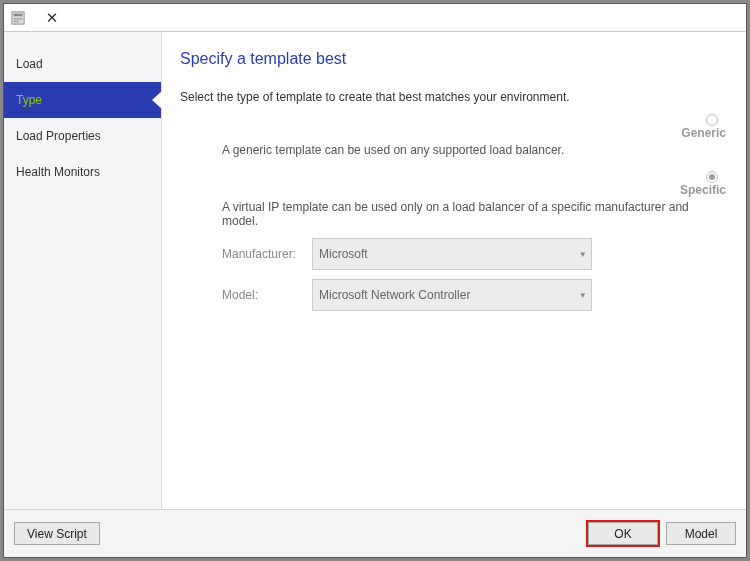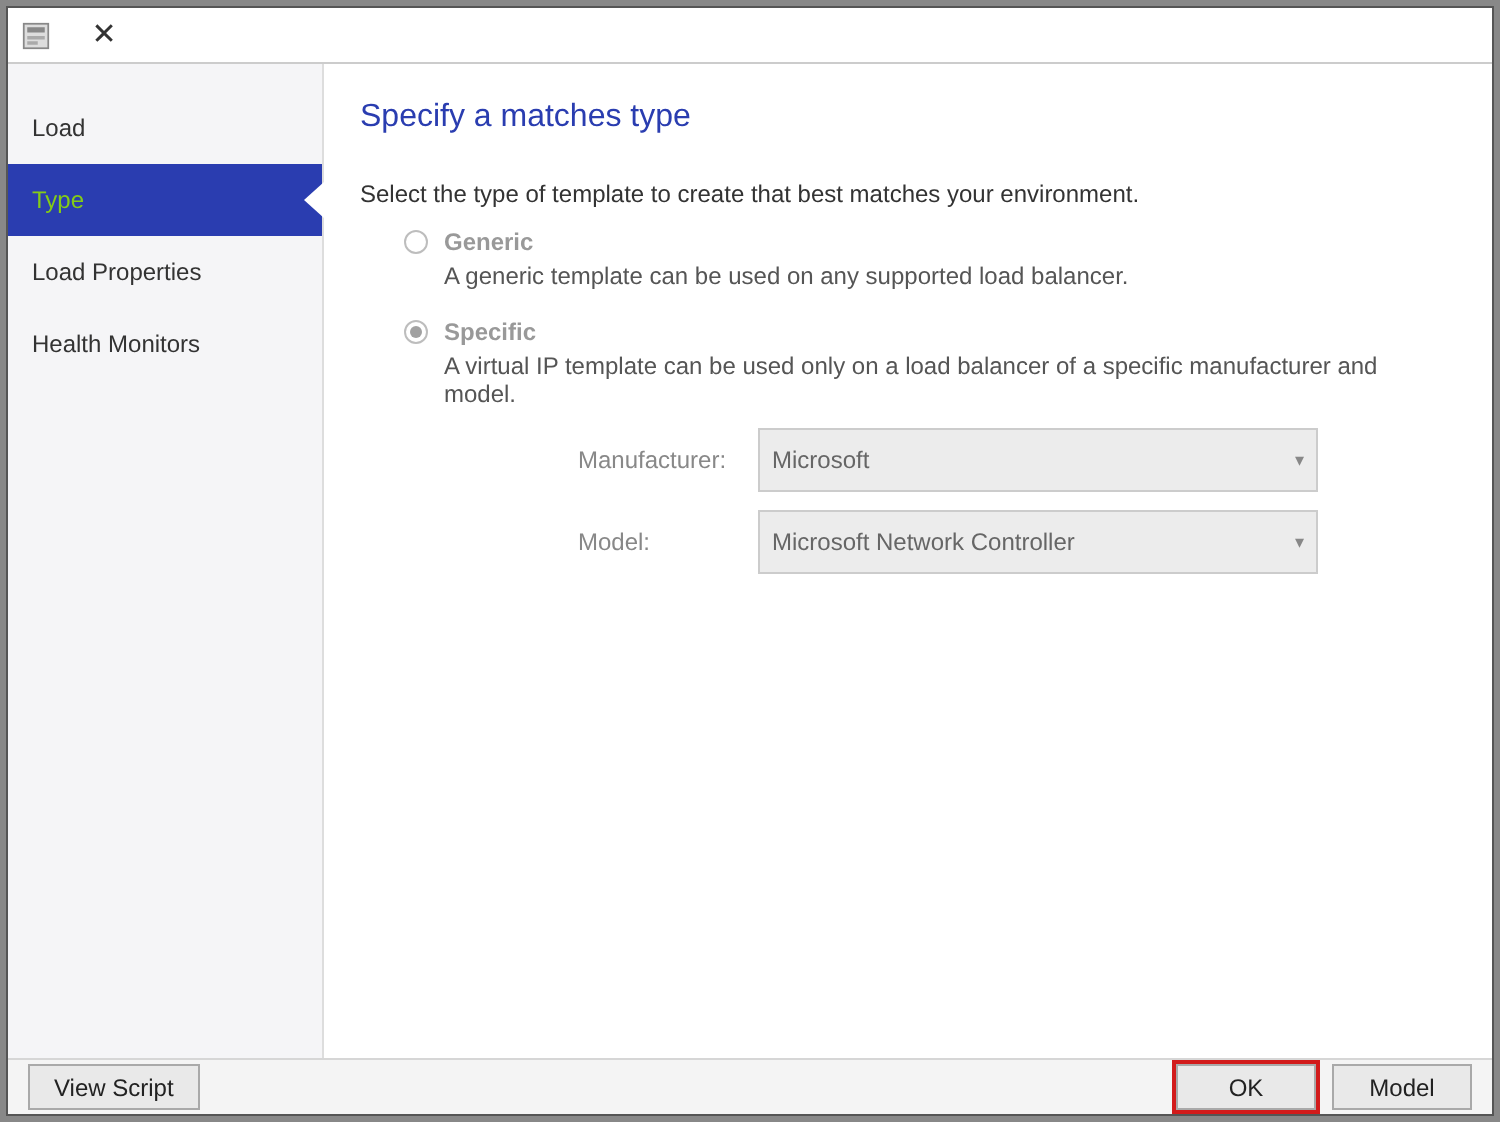--- a/index.html
+++ b/index.html
@@ -96,22 +96,23 @@
       margin-bottom: 10px;
     }
     .option-group {
       padding-left: 22px;
     }
     .option {
       margin-bottom: 14px;
     }
     .option-row {
       display: flex;
-      align-items: center;
+      align-items: flex-end;
       margin-bottom: 3px;
+      flex-direction: column;
     }
     .radio {
       width: 12px; height: 12px;
       border-radius: 50%;
       border: 1px solid #888;
       margin-right: 8px;
       position: relative;
       background: #fff;
     }
     .radio.disabled { opacity: 0.55; }
@@ -131,21 +132,20 @@
     .option-desc {
       margin-left: 20px;
       color: #555;
       margin-bottom: 10px;
     }
     .field-row {
       display: flex;
       align-items: center;
       margin-left: 20px;
       margin-bottom: 9px;
-      justify-content: center;
     }
     .field-label {
       width: 90px;
       color: #888;
     }
     .select {
       flex: 0 0 280px;
       height: 32px;
       background: #ececec;
       border: 1px solid #ccc;
@@ -154,21 +154,21 @@
       padding: 0 6px;
       color: #666;
       position: relative;
     }
     .select .val { flex: 1; }
     .select .chev {
       font-size: 9px;
       color: #888;
     }
     .footer {
-      height: 28px;
+      height: 48px;
       border-top: 1px solid #d6d6d6;
       display: flex;
       align-items: center;
       padding: 0 10px;
       background: #f4f4f4;
     }
     .btn {
       height: 23px;
       padding: 0 12px;
       background: #e9e9e9;
@@ -214,21 +214,21 @@
       </div>
       <div class="sidebar-item">
         <span>Load Properties</span>
       </div>
       <div class="sidebar-item">
         <span>Health Monitors</span>
       </div>
     </div>
 
     <div class="content">
-      <h2>Specify a matches type</h2>
+      <h2>Specify a template best</h2>
       <p class="lead">Select the type of template to create that best matches your environment.</p>
 
       <div class="option-group">
 
         <div class="option">
           <div class="option-row">
             <span class="radio disabled"></span>
             <span class="option-label disabled">Generic</span>
           </div>
           <div class="option-desc">A generic template can be used on any supported load balancer.</div>

